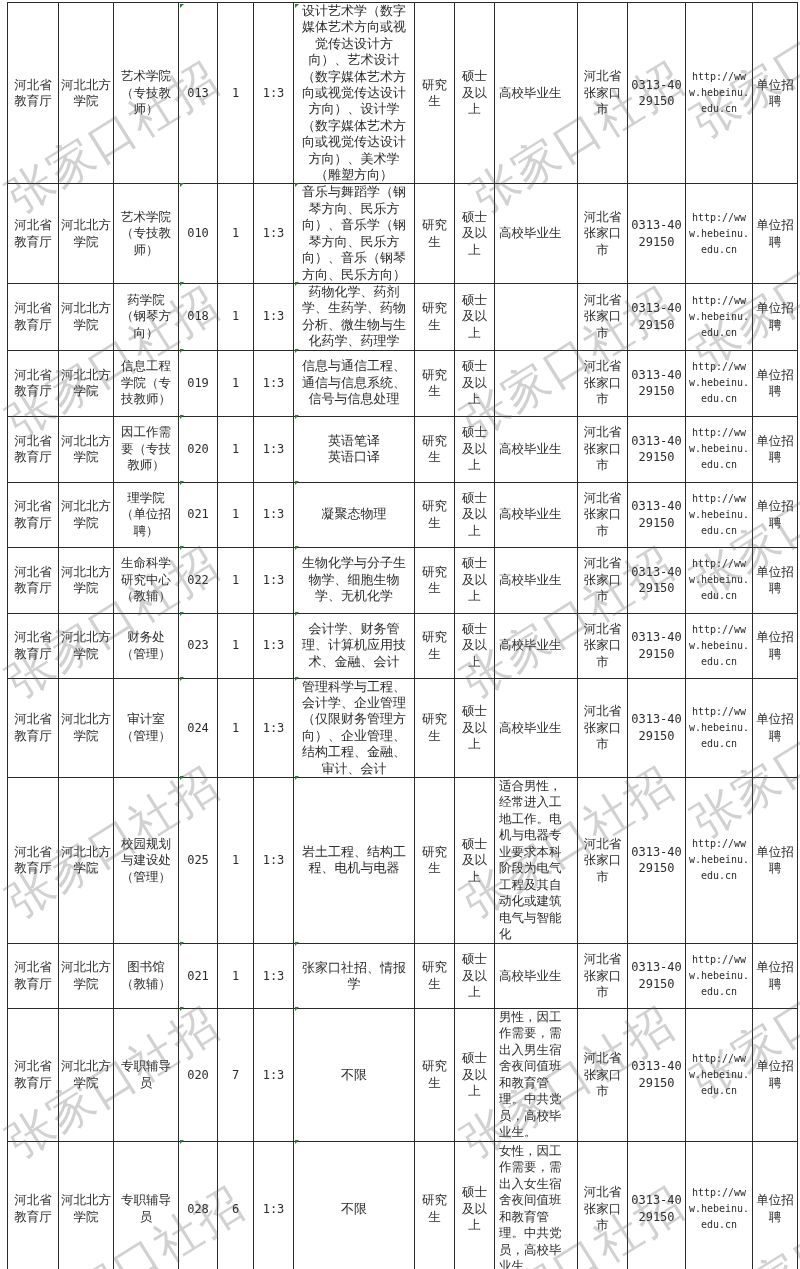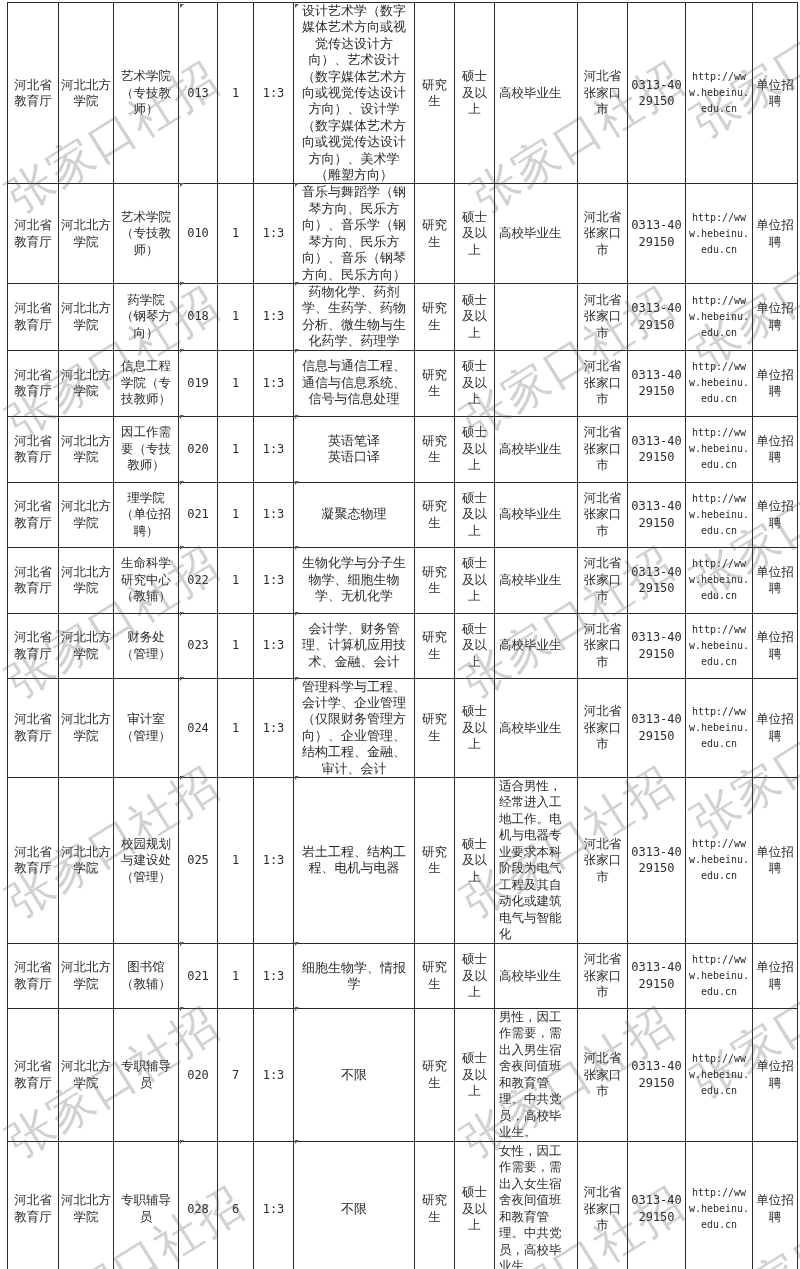--- a/index.html
+++ b/index.html
@@ -212,21 +212,21 @@
     <td>单位招聘</td>
   </tr>
 
   <tr style="height: 65px;">
     <td>河北省教育厅</td>
     <td class="spread">河北北方学院</td>
     <td>图书馆（教辅）</td>
     <td class="mono">021</td>
     <td class="mono">1</td>
     <td class="mono">1:3</td>
-    <td class="major">细胞生物学、情报学</td>
+    <td class="major">张家口社招、情报学</td>
     <td>研究生</td>
     <td>硕士及以上</td>
     <td class="note">高校毕业生</td>
     <td>河北省张家口市</td>
     <td class="mono">0313-4029150</td>
     <td class="url">http://www.hebeinu.edu.cn</td>
     <td>单位招聘</td>
   </tr>
 
   <tr style="height: 131px;">

